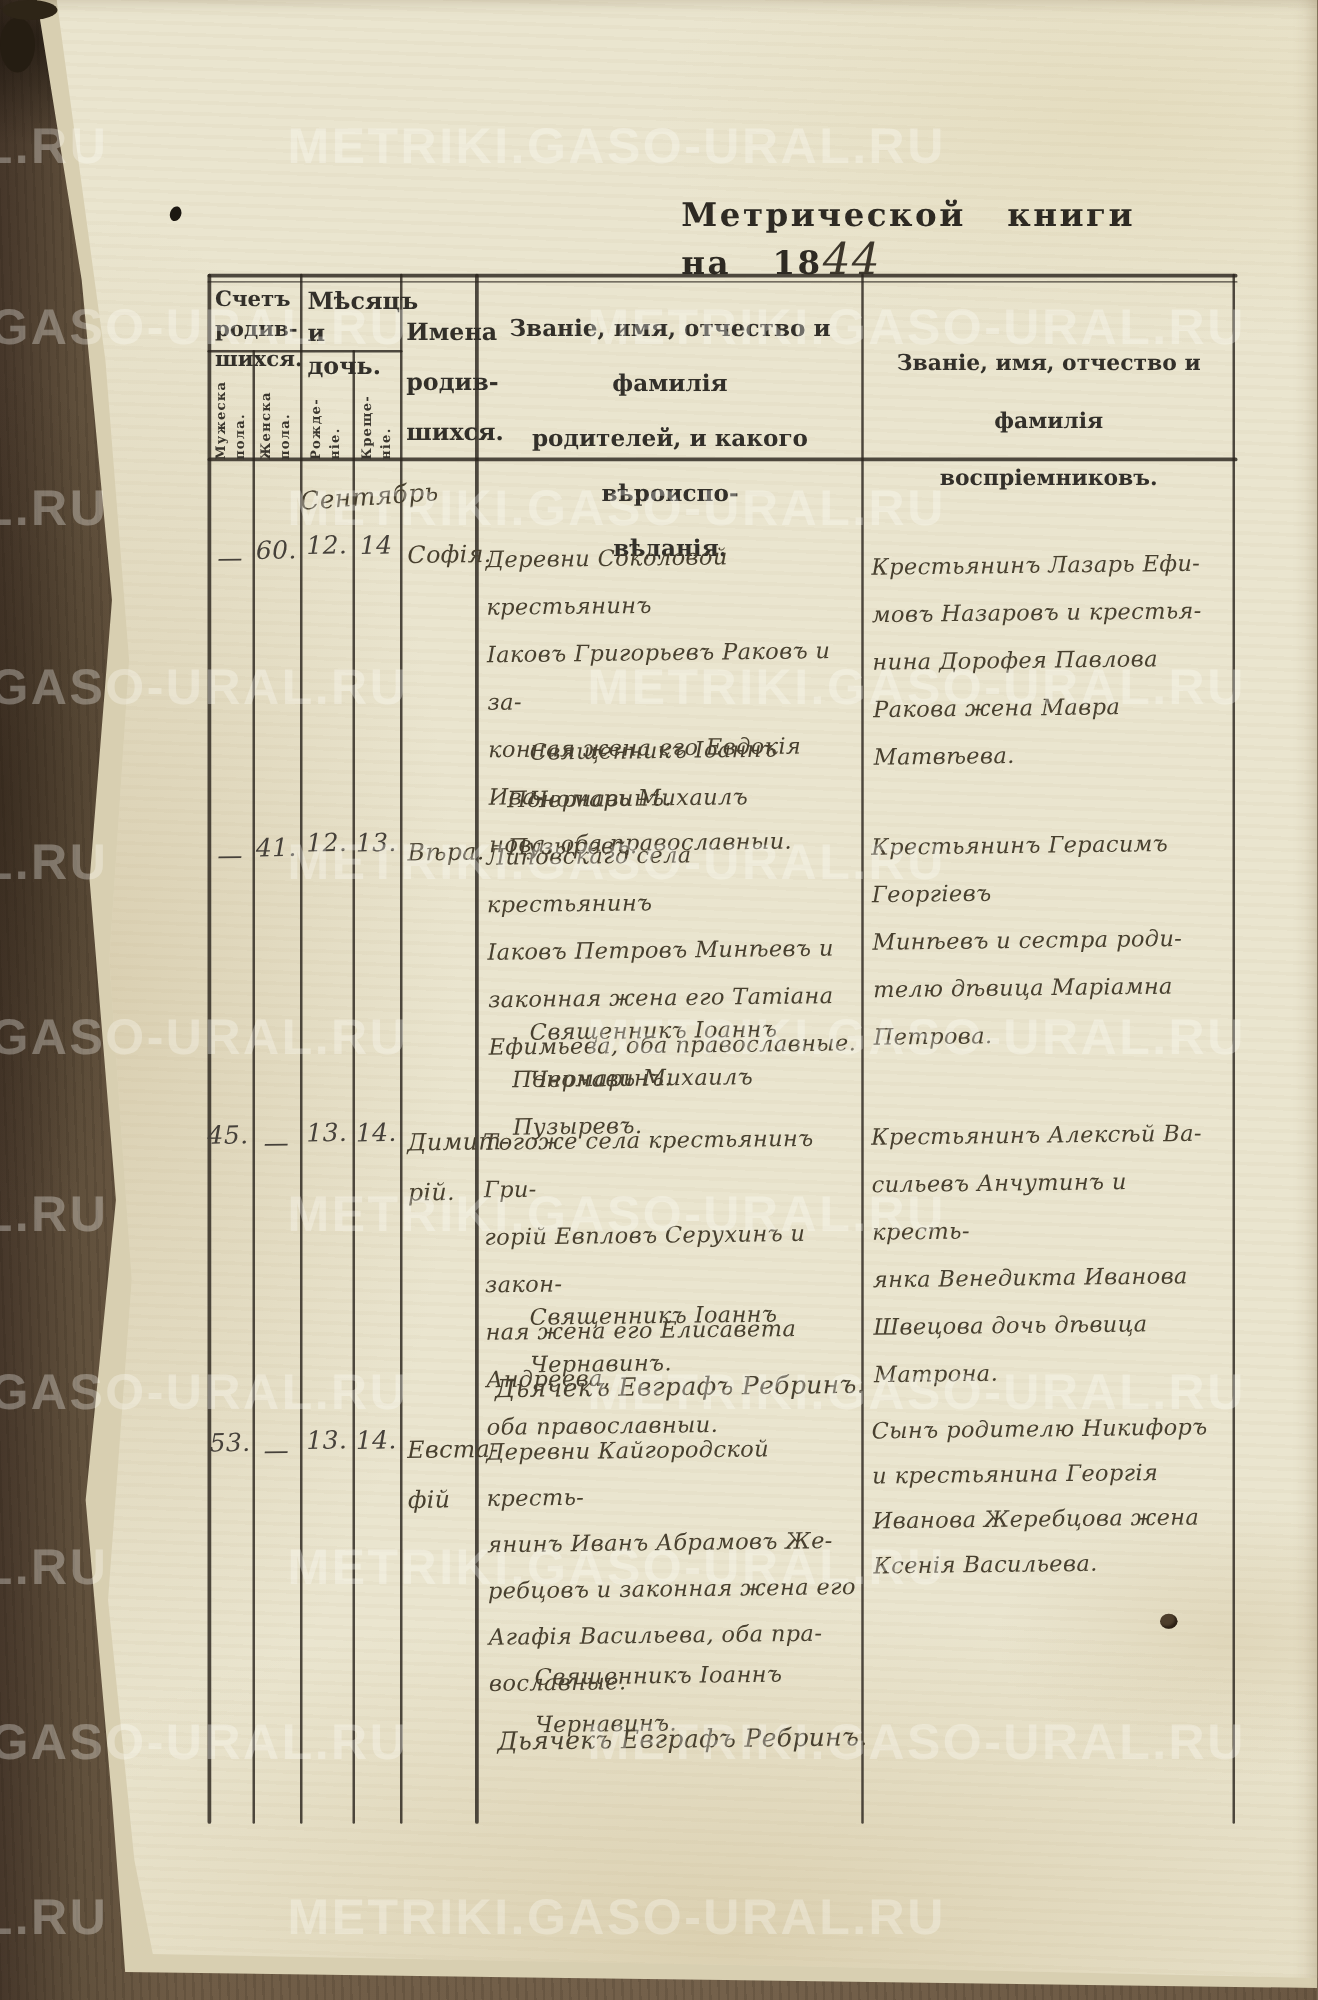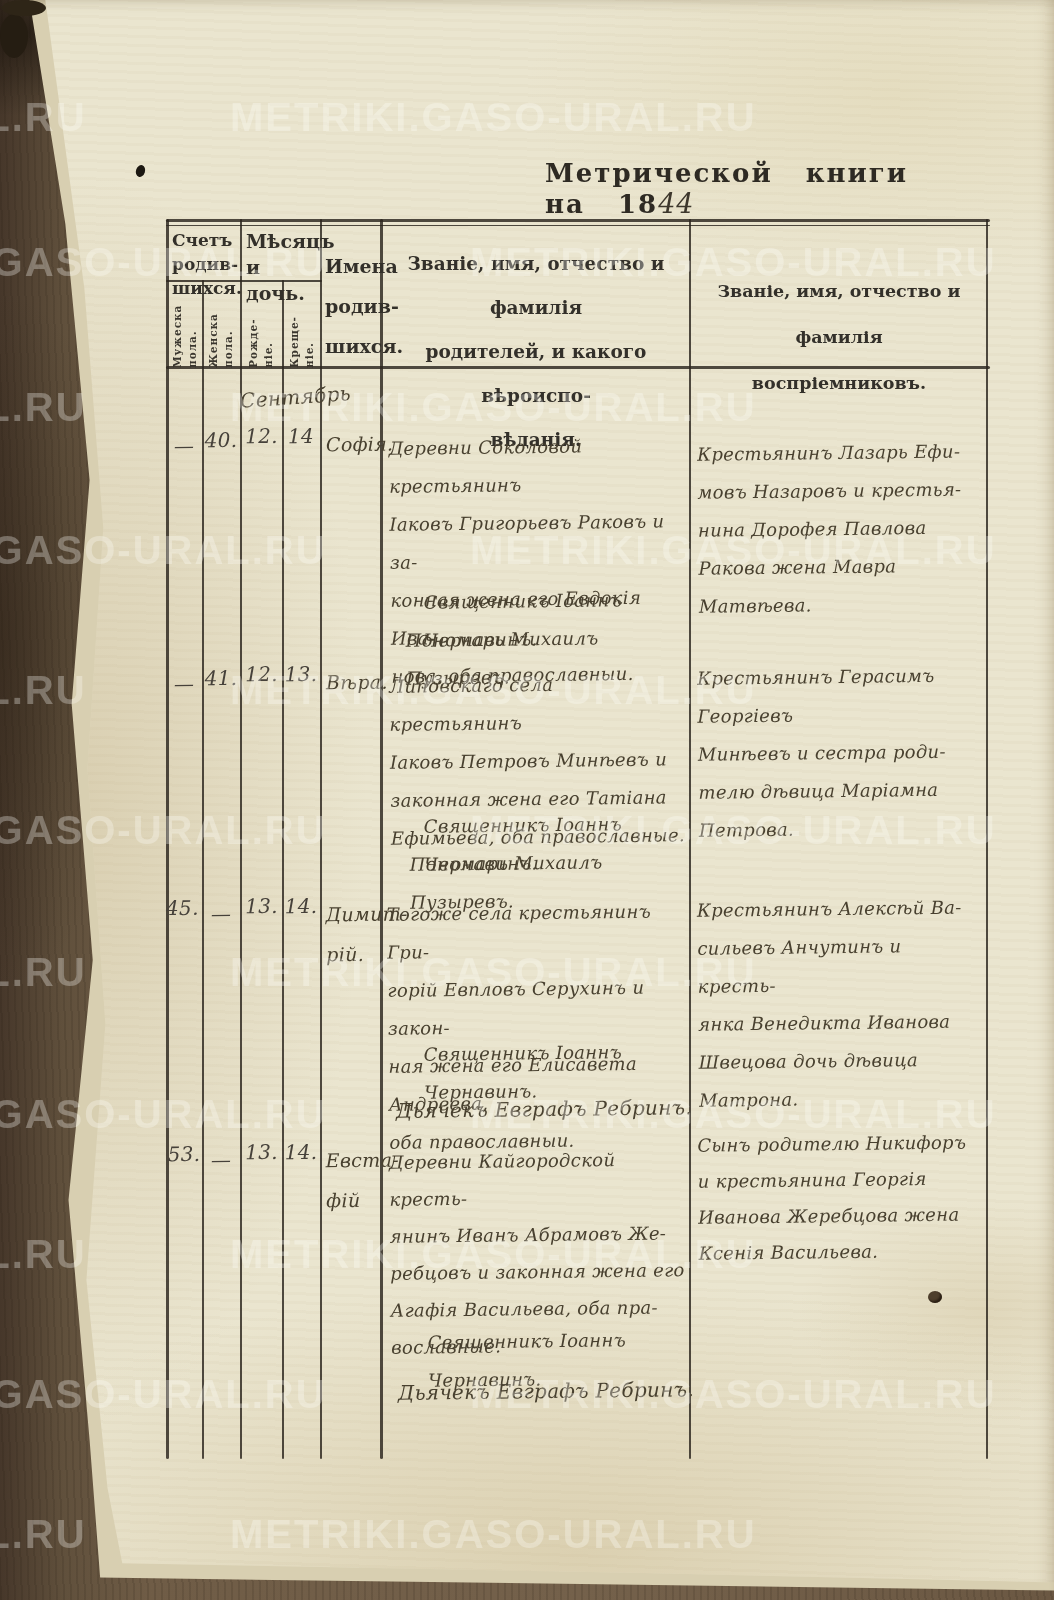--- a/index.html
+++ b/index.html
@@ -27,21 +27,21 @@
       radial-gradient(ellipse 260px 160px at 93% 82%, rgba(200,182,140,.3), transparent 70%),
       repeating-linear-gradient(2deg, rgba(170,150,110,.05) 0 3px, transparent 3px 9px);
     box-shadow:inset 14px 0 20px -8px rgba(96,74,46,.5), inset -10px 0 16px -8px rgba(120,96,60,.35);}
   
   .ln{position:absolute;background:#2b251d;opacity:.82;border-radius:2px;}
   
   .pr{position:absolute;color:#33302a;font-weight:bold;white-space:pre-line;}
   .title-wrap{position:absolute;left:545px;top:158px;width:420px;font-size:26px;
     letter-spacing:2px;word-spacing:22px;color:#2e2a23;font-weight:bold;}
   .title-year{font-family:"DejaVu Serif",serif;font-style:italic;font-weight:normal;
-    letter-spacing:1px;color:#3d372c;font-size:27px;}
+    letter-spacing:1px;color:#3d372c;font-size:35px;}
   .vert{position:absolute;writing-mode:vertical-rl;transform:rotate(180deg);
     font-size:10.5px;letter-spacing:1px;font-weight:bold;color:#3a362e;white-space:pre-line;
     line-height:15px;}
   
   .hw{position:absolute;font-family:"DejaVu Serif",serif;font-style:italic;color:#48402f;
     white-space:pre-line;font-size:18px;line-height:38px;letter-spacing:.3px;
     transform:rotate(-0.7deg);}
   .num{font-size:20px;text-align:center;line-height:24px;color:#46413a;}
   .namecell{line-height:40px;}
   
@@ -98,21 +98,21 @@
   <div class="vert" style="left:206px;top:286px;width:34px;height:82px;">Женска
 пола.</div>
   <div class="vert" style="left:246px;top:286px;width:34px;height:82px;">Рожде-
 ніе.</div>
   <div class="vert" style="left:287px;top:286px;width:33px;height:82px;">Креще-
 ніе.</div>
 
   <div class="hw" style="left:240px;top:378px;width:110px;font-size:20px;transform:rotate(-4deg);">Сентябрь</div>
 
   <div class="hw num" style="left:166px;top:434px;width:36px;">—</div>
-  <div class="hw num" style="left:202px;top:428px;width:38px;">40.</div>
+  <div class="hw num" style="left:202px;top:428px;width:38px;">60.</div>
   <div class="hw num" style="left:241px;top:424px;width:41px;">12.</div>
   <div class="hw num" style="left:282px;top:424px;width:38px;">14</div>
   <div class="hw namecell" style="left:326px;top:424px;width:56px;font-size:19px;">Софія.</div>
   <div class="hw" style="left:390px;top:428px;width:300px;">Деревни Соколовой крестьянинъ
 Іаковъ Григорьевъ Раковъ и за-
 конная жена его Евдокія Ива-
 нова, оба православныи.</div>
   <div class="hw" style="left:424px;top:582px;width:280px;">Священникъ Іоаннъ Чернавинъ.</div>
   <div class="hw" style="left:406px;top:620px;width:280px;">Пономарь Михаилъ Пузыревъ.</div>
   <div class="hw" style="left:698px;top:434px;width:288px;">Крестьянинъ Лазарь Ефи-

